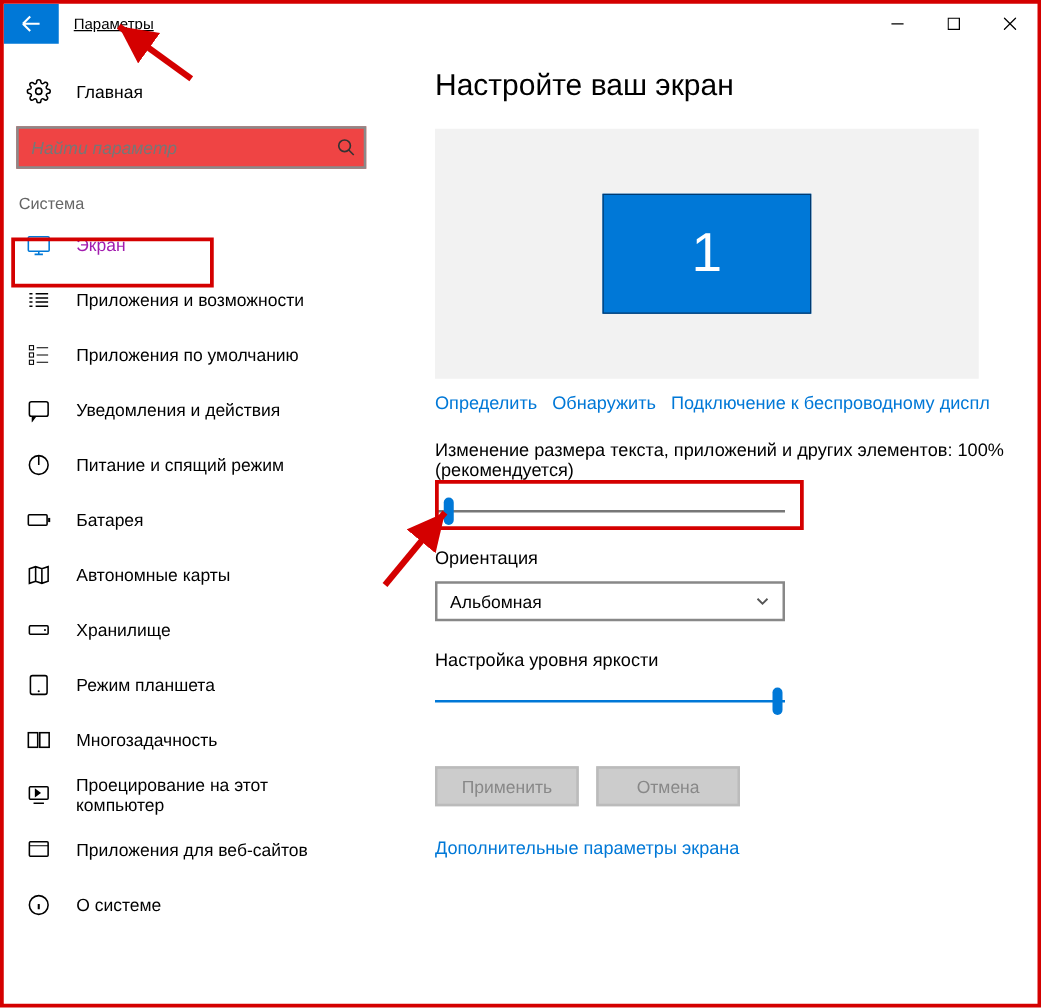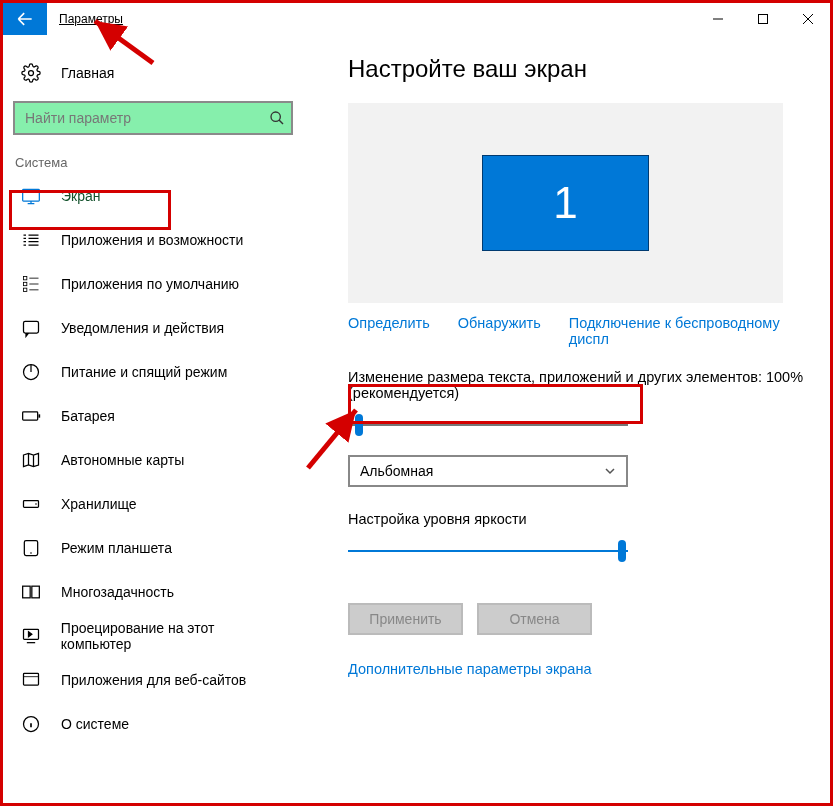--- a/index.html
+++ b/index.html
@@ -15,41 +15,41 @@
 .win-btn svg { width: 10px; height: 10px; }
 
 
 .cols { display: flex; height: calc(100% - 32px); }
 .sidebar { width: 300px; padding: 16px 0 0 0; }
 .main { flex: 1; padding: 20px 24px 0 45px; }
 
 
 .side-row { display: flex; align-items: center; height: 44px; padding: 0 16px; font-size: 14px; color: #000; cursor: default; }
 .side-row .icon { width: 24px; margin-right: 18px; display: flex; align-items: center; justify-content: center; color: #000; }
-.side-row.selected { color: #14532d; }
+.side-row.selected { color: #a21caf; }
 .side-row.selected .icon { color: #0078d7; }
 .side-row.home { margin-bottom: 6px; }
 
 .search-wrap { margin: 6px 10px 14px 10px; position: relative; }
-.search-input { width: 100%; height: 34px; border: 2px solid #8a8a8a; padding: 0 34px 0 10px; font-size: 14px; background: #86efac; }
+.search-input { width: 100%; height: 34px; border: 2px solid #8a8a8a; padding: 0 34px 0 10px; font-size: 14px; background: #ef4444; font-style: italic; }
 .search-input::placeholder { color: #777; }
 .search-ico { position: absolute; right: 8px; top: 50%; transform: translateY(-50%); color: #333; }
 
 .group-label { font-size: 13px; color: #666; padding: 6px 16px 4px 12px; }
 
 .highlight-box { position: absolute; border: 3px solid #d40000; pointer-events: none; }
 .hl1 { left: 6px; top: 187px; width: 162px; height: 40px; }
 .hl2 { left: 345px; top: 381px; width: 295px; height: 40px; }
 
 
 h1 { font-size: 24px; font-weight: 300; color: #000; margin-bottom: 20px; }
 .display-preview { width: 435px; height: 200px; background: #f2f2f2; display: flex; align-items: center; justify-content: center; margin-bottom: 12px; }
 .monitor { width: 167px; height: 96px; background: #0078d7; border: 1px solid #003a70; display: flex; align-items: center; justify-content: center; color: #fff; font-size: 44px; font-weight: 300; }
 
-.link-row { display: flex; gap: 28px; font-size: 14.5px; margin-bottom: 22px; }
+.link-row { display: flex; gap: 12px; font-size: 14.5px; margin-bottom: 22px; }
 .link-row span { color: #0078d7; cursor: pointer; }
 
 .label-text { font-size: 14.5px; color: #000; margin-bottom: 10px; }
 
 .slider-wrap { width: 280px; height: 28px; position: relative; margin-bottom: 16px; }
 .slider-track { position: absolute; left: 0; right: 0; top: 50%; height: 2px; background: #777; transform: translateY(-50%); }
 .slider-thumb { position: absolute; width: 8px; height: 22px; background: #0078d7; border-radius: 4px; top: 50%; transform: translate(-50%, -50%); }
 
 .select-wrap { width: 280px; height: 32px; border: 2px solid #888; display: flex; align-items: center; justify-content: space-between; padding: 0 10px; font-size: 14px; margin-bottom: 24px; }
 .select-wrap svg { width: 12px; height: 12px; }
@@ -261,20 +261,21 @@
       <span>Обнаружить</span>
       <span>Подключение к беспроводному диспл</span>
     </div>
 
     <div class="label-text">Изменение размера текста, приложений и других элементов: 100% (рекомендуется)</div>
     <div class="slider-wrap">
       <div class="slider-track"></div>
       <div class="slider-thumb" style="left:4%"></div>
     </div>
 
+    <div class="label-text">Ориентация</div>
     <div class="select-wrap">
       <span>Альбомная</span>
       <svg viewBox="0 0 12 12">
           <path fill="none" stroke="#555" stroke-width="1.5" d="M2 4l4 4 4-4"></path>
         </svg>
     </div>
 
     <div class="label-text">Настройка уровня яркости</div>
     <div class="slider-wrap">
       <div class="slider-track" style="background:#0078d7"></div>

